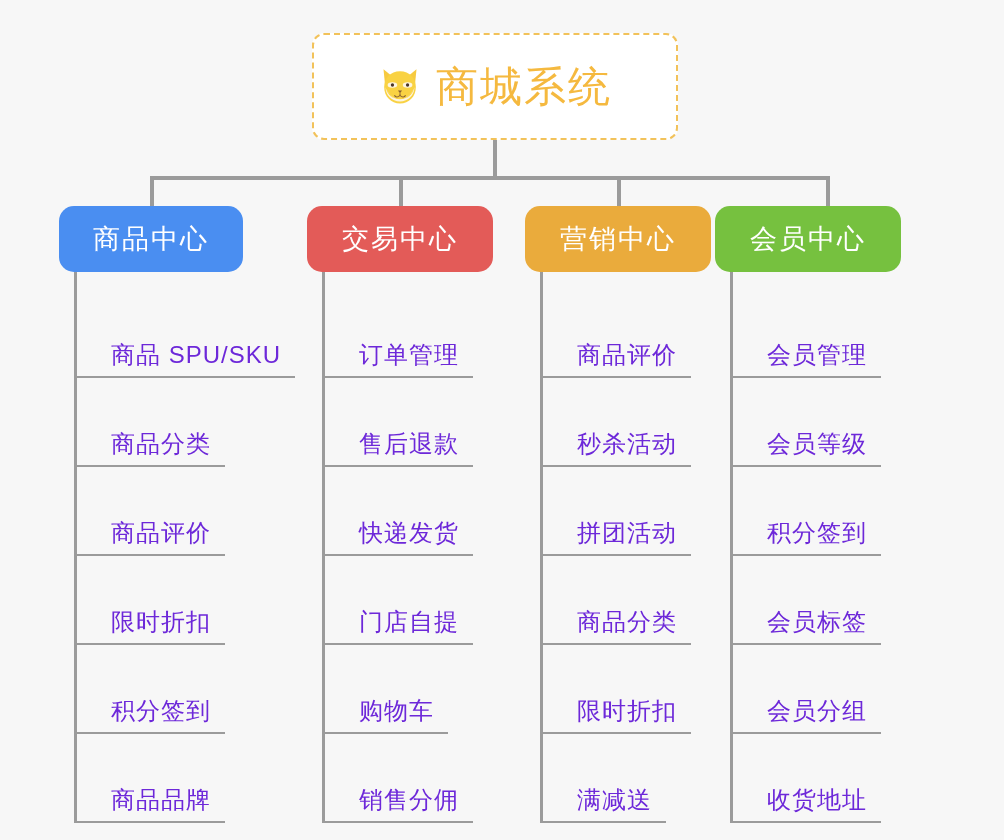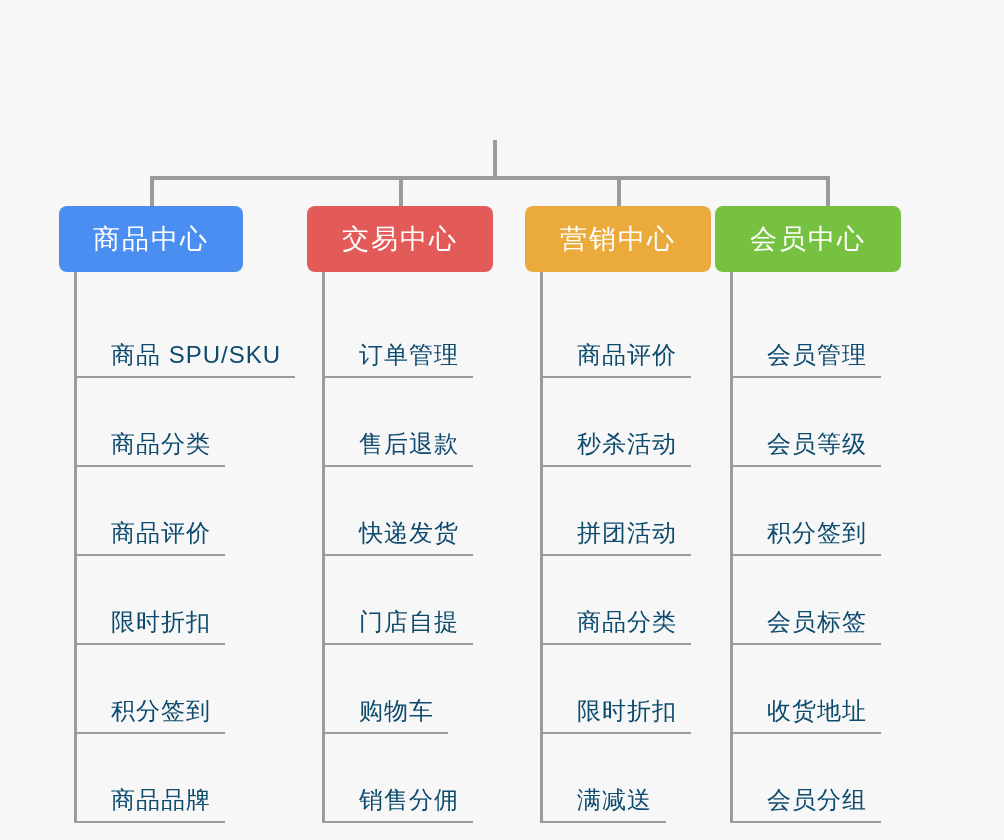--- a/index.html
+++ b/index.html
@@ -81,21 +81,21 @@
     position: absolute;
     top: 206px;
   }
   .col1 { left: 59px;  width: 184px; }
   .col2 { left: 307px; width: 186px; }
   .col3 { left: 525px; width: 186px; }
   .col4 { left: 715px; width: 186px; }
 
   .cat-box {
     height: 66px;
-    border-radius: 8px;
+    border-radius: 15px;
     display: flex;
     align-items: center;
     justify-content: center;
     color: #ffffff;
     font-size: 27px;
     letter-spacing: 2px;
     box-sizing: border-box;
   }
 
   
@@ -111,33 +111,51 @@
     display: flex;
     flex-direction: column;
     justify-content: flex-end;
     align-items: flex-start;
   }
   .leaf-inner {
     display: inline-block;
     border-bottom: 2px solid #9b9b9b;
     padding: 0 14px 7px 34px;
     font-size: 24px;
-    color: #0c4a6e;
+    color: #6d28d9;
     letter-spacing: 1px;
     white-space: nowrap;
     line-height: 1.12;
   }
   .leaf:last-child .leaf-inner {
   }
 </style>
 </head>
 <body style="background: rgb(247, 247, 247);">
 
 <div id="canvas">
 
+  <div class="root-node" style="background: rgb(255, 255, 255); border-color: rgb(242, 194, 90);">
+    <svg class="root-emoji" viewBox="0 0 64 64" aria-hidden="true">
+      <path d="M8 6 L10 26 L20 16 Z" fill="#f7ca3f"></path>
+      <path d="M56 6 L54 26 L44 16 Z" fill="#f7ca3f"></path>
+      <path d="M32 9 C46 9 55 19 55 32 C55 46 45 56 32 56 C19 56 9 46 9 32 C9 19 18 9 32 9 Z" fill="#f9d243"></path>
+      <path d="M12 34 C17 44 24 52 32 52 C40 52 47 44 52 34 C47 45 40 50 32 50 C24 50 17 45 12 34 Z" fill="#fdf5e0"></path>
+      <path d="M11 32 C11 44 20 53 32 53 C44 53 53 44 53 32 C50 44 43 50 32 50 C21 50 14 44 11 32 Z" fill="#fdf5e0"></path>
+      <ellipse cx="21" cy="29" rx="7" ry="4" fill="#fdf5e0"></ellipse>
+      <ellipse cx="43" cy="29" rx="7" ry="4" fill="#fdf5e0"></ellipse>
+      <ellipse cx="21" cy="29" rx="2.4" ry="2.6" fill="#4a3527"></ellipse>
+      <ellipse cx="43" cy="29" rx="2.4" ry="2.6" fill="#4a3527"></ellipse>
+      <path d="M29 37 L35 37 L32 41 Z" fill="#8a6132"></path>
+      <path d="M32 41 L32 44" stroke="#8a6132" stroke-width="1.6" fill="none"></path>
+      <path d="M32 44 C29 48 25 47 24 44" stroke="#8a6132" stroke-width="1.6" fill="none"></path>
+      <path d="M32 44 C35 48 39 47 40 44" stroke="#8a6132" stroke-width="1.6" fill="none"></path>
+    </svg>
+    <span class="root-title" style="color: rgb(245, 185, 63);">商城系统</span>
+  </div>
 
   <div class="conn conn-stem-root" style="background: rgb(155, 155, 155);"></div>
   <div class="conn conn-bus" style="background: rgb(155, 155, 155);"></div>
   <div class="conn conn-drop d1" style="background: rgb(155, 155, 155);"></div>
   <div class="conn conn-drop d2" style="background: rgb(155, 155, 155);"></div>
   <div class="conn conn-drop d3" style="background: rgb(155, 155, 155);"></div>
   <div class="conn conn-drop d4" style="background: rgb(155, 155, 155);"></div>
 
   <div class="column col1">
     <div class="cat-box" style="background: rgb(74, 142, 241);">
@@ -228,21 +246,21 @@
       <div class="leaf">
           <span class="leaf-inner">会员等级</span>
         </div>
       <div class="leaf">
           <span class="leaf-inner">积分签到</span>
         </div>
       <div class="leaf">
           <span class="leaf-inner">会员标签</span>
         </div>
       <div class="leaf">
+          <span class="leaf-inner">会员分组</span>
+        </div>
+      <div class="leaf">
           <span class="leaf-inner">收货地址</span>
         </div>
-      <div class="leaf">
-          <span class="leaf-inner">会员分组</span>
-        </div>
     </div>
   </div>
 
 </div>
 
 </body></html>

